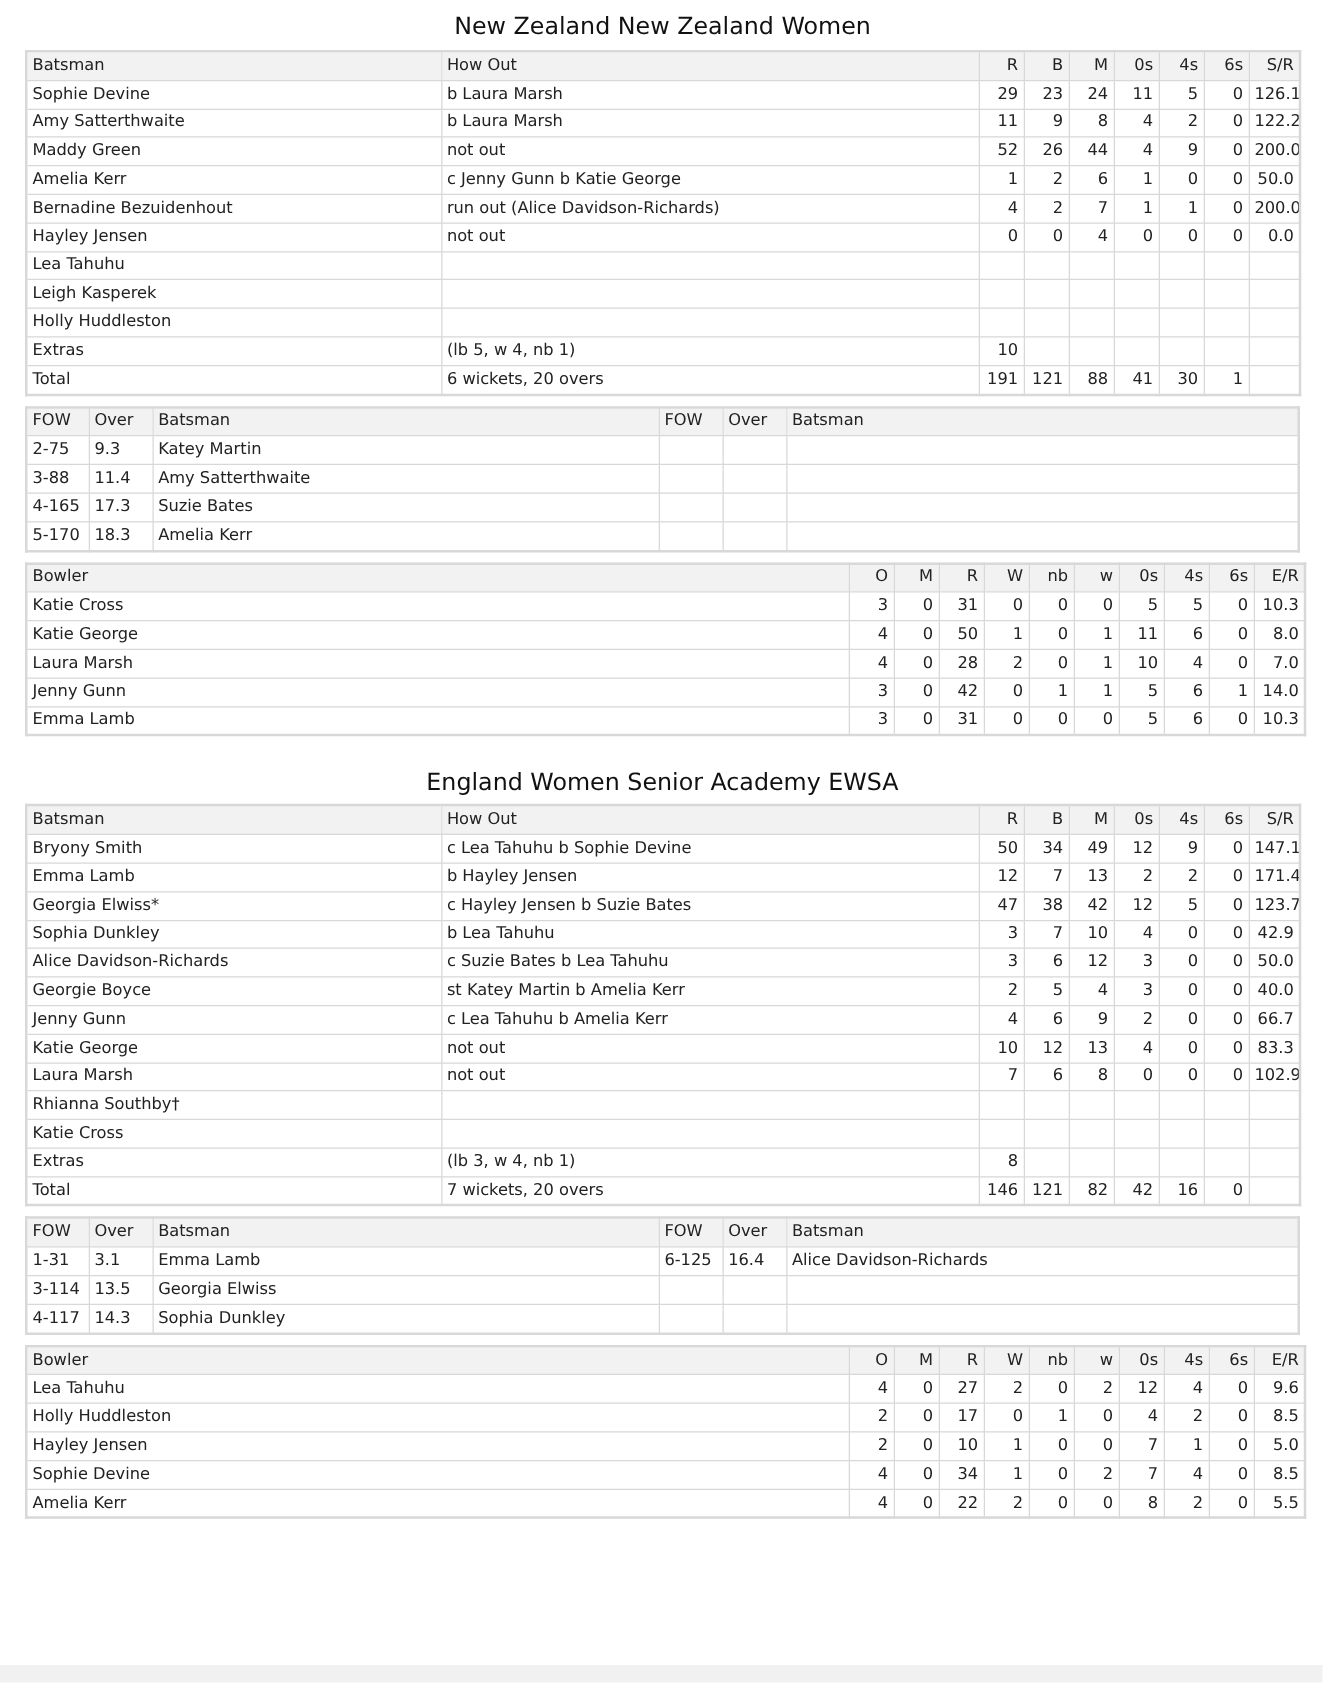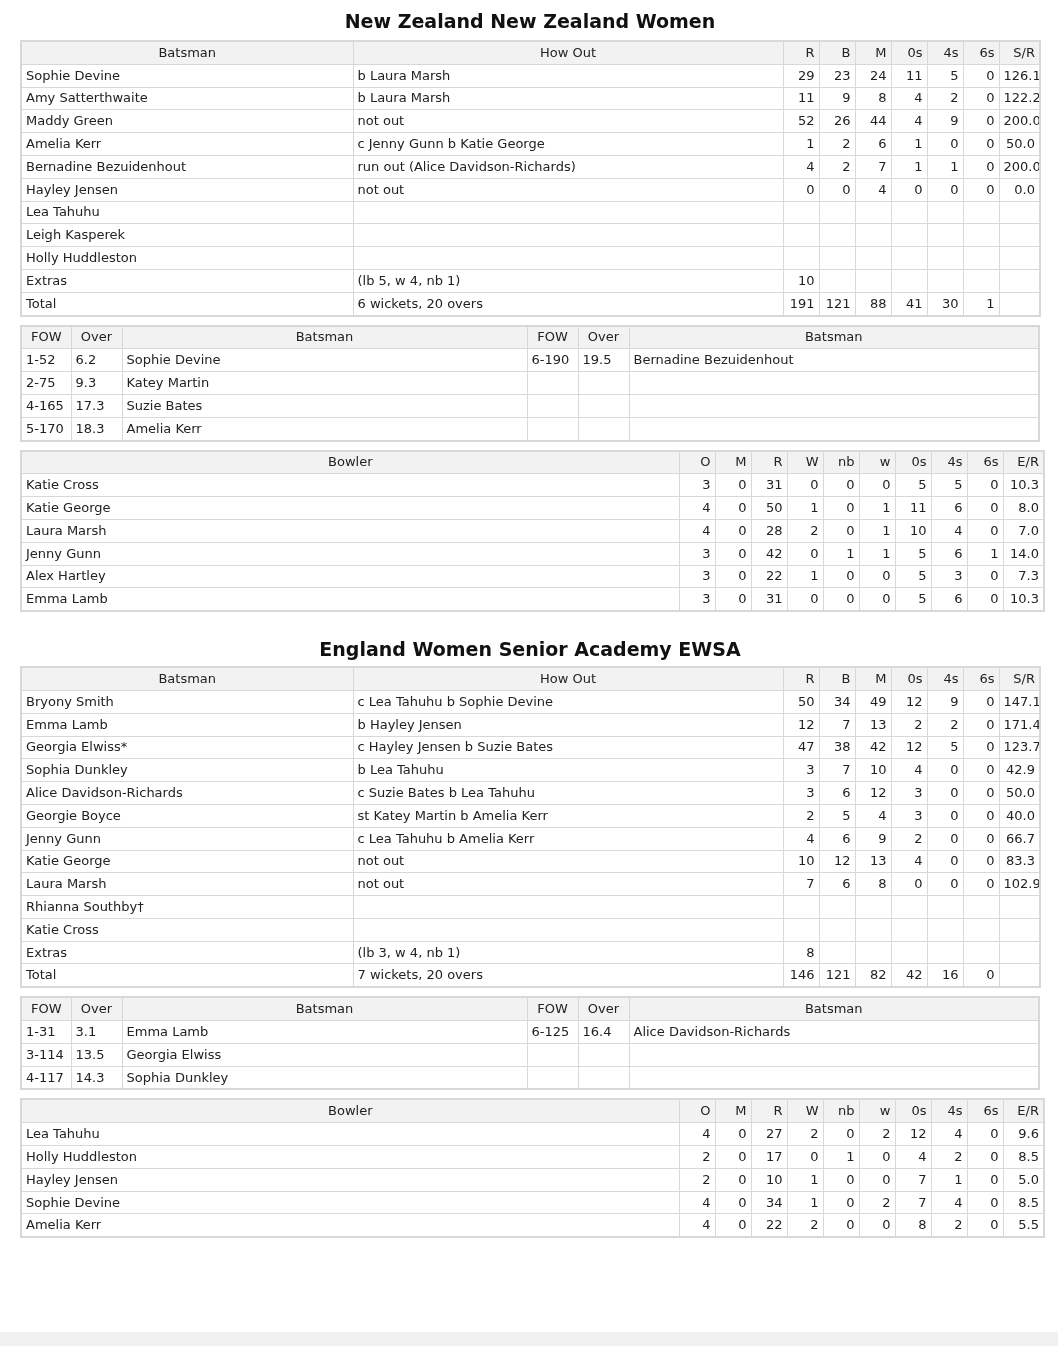--- a/index.html
+++ b/index.html
@@ -1,22 +1,22 @@
 <!DOCTYPE html>
 <html><head>
 <meta charset="utf-8">
 <style>
   html, body { margin: 0; padding: 0; background: #ffffff; }
   body { width: 1058px; height: 1346px; overflow: hidden; font-family: "DejaVu Sans", "Liberation Sans", sans-serif; color: #222; font-size: 13px; }
   .wrap { padding: 0 18px 0 20px; }
-  h2 { text-align: center; font-size: 19px; font-weight: bold; margin: 0; height: 40px; line-height: 42px; color: #111; }
+  h2 { text-align: center; font-size: 19px; font-weight: normal; margin: 0; height: 40px; line-height: 42px; color: #111; }
   h2.second { margin-top: 18px; height: 36px; line-height: 38px; }
   table { width: 100%; border-collapse: collapse; table-layout: fixed; border: 2px solid #d8d8d8; margin-bottom: 8px; }
   td, th { height: 21.8px; padding: 0 4px; border: 1px solid #d8d8d8; font-weight: normal; white-space: nowrap; overflow: hidden; font-size: 13px; line-height: 20px; }
-  thead th { background: #f2f2f2; text-align: center; }
+  thead th { background: #f2f2f2; text-align: left; }
   .num { text-align: right; }
   th.num { text-align: right; }
   .bottom-bar { position: absolute; left: 0; right: 0; bottom: 0; height: 14px; background: #f1f1f1; }
 </style>
 </head>
 <body>
 
 <div class="wrap" id="root">
     <h2>New Zealand New Zealand Women</h2>
     <table>
@@ -182,31 +182,31 @@
           <th>FOW</th>
           <th>Over</th>
           <th>Batsman</th>
           <th>FOW</th>
           <th>Over</th>
           <th>Batsman</th>
         </tr>
       </thead>
       <tbody>
         <tr>
-          <td>1-52</td>
-          <td>6.2</td>
-          <td>Sophie Devine</td>
-          <td>6-190</td>
-          <td>19.5</td>
-          <td>Bernadine Bezuidenhout</td>
-        </tr>
-        <tr>
           <td>2-75</td>
           <td>9.3</td>
           <td>Katey Martin</td>
+          <td></td>
+          <td></td>
+          <td></td>
+        </tr>
+        <tr>
+          <td>3-88</td>
+          <td>11.4</td>
+          <td>Amy Satterthwaite</td>
           <td></td>
           <td></td>
           <td></td>
         </tr>
         <tr>
           <td>4-165</td>
           <td>17.3</td>
           <td>Suzie Bates</td>
           <td></td>
           <td></td>
@@ -296,33 +296,20 @@
           <td class="num">3</td>
           <td class="num">0</td>
           <td class="num">42</td>
           <td class="num">0</td>
           <td class="num">1</td>
           <td class="num">1</td>
           <td class="num">5</td>
           <td class="num">6</td>
           <td class="num">1</td>
           <td class="num">14.0</td>
-        </tr>
-        <tr>
-          <td>Alex Hartley</td>
-          <td class="num">3</td>
-          <td class="num">0</td>
-          <td class="num">22</td>
-          <td class="num">1</td>
-          <td class="num">0</td>
-          <td class="num">0</td>
-          <td class="num">5</td>
-          <td class="num">3</td>
-          <td class="num">0</td>
-          <td class="num">7.3</td>
         </tr>
         <tr>
           <td>Emma Lamb</td>
           <td class="num">3</td>
           <td class="num">0</td>
           <td class="num">31</td>
           <td class="num">0</td>
           <td class="num">0</td>
           <td class="num">0</td>
           <td class="num">5</td>

